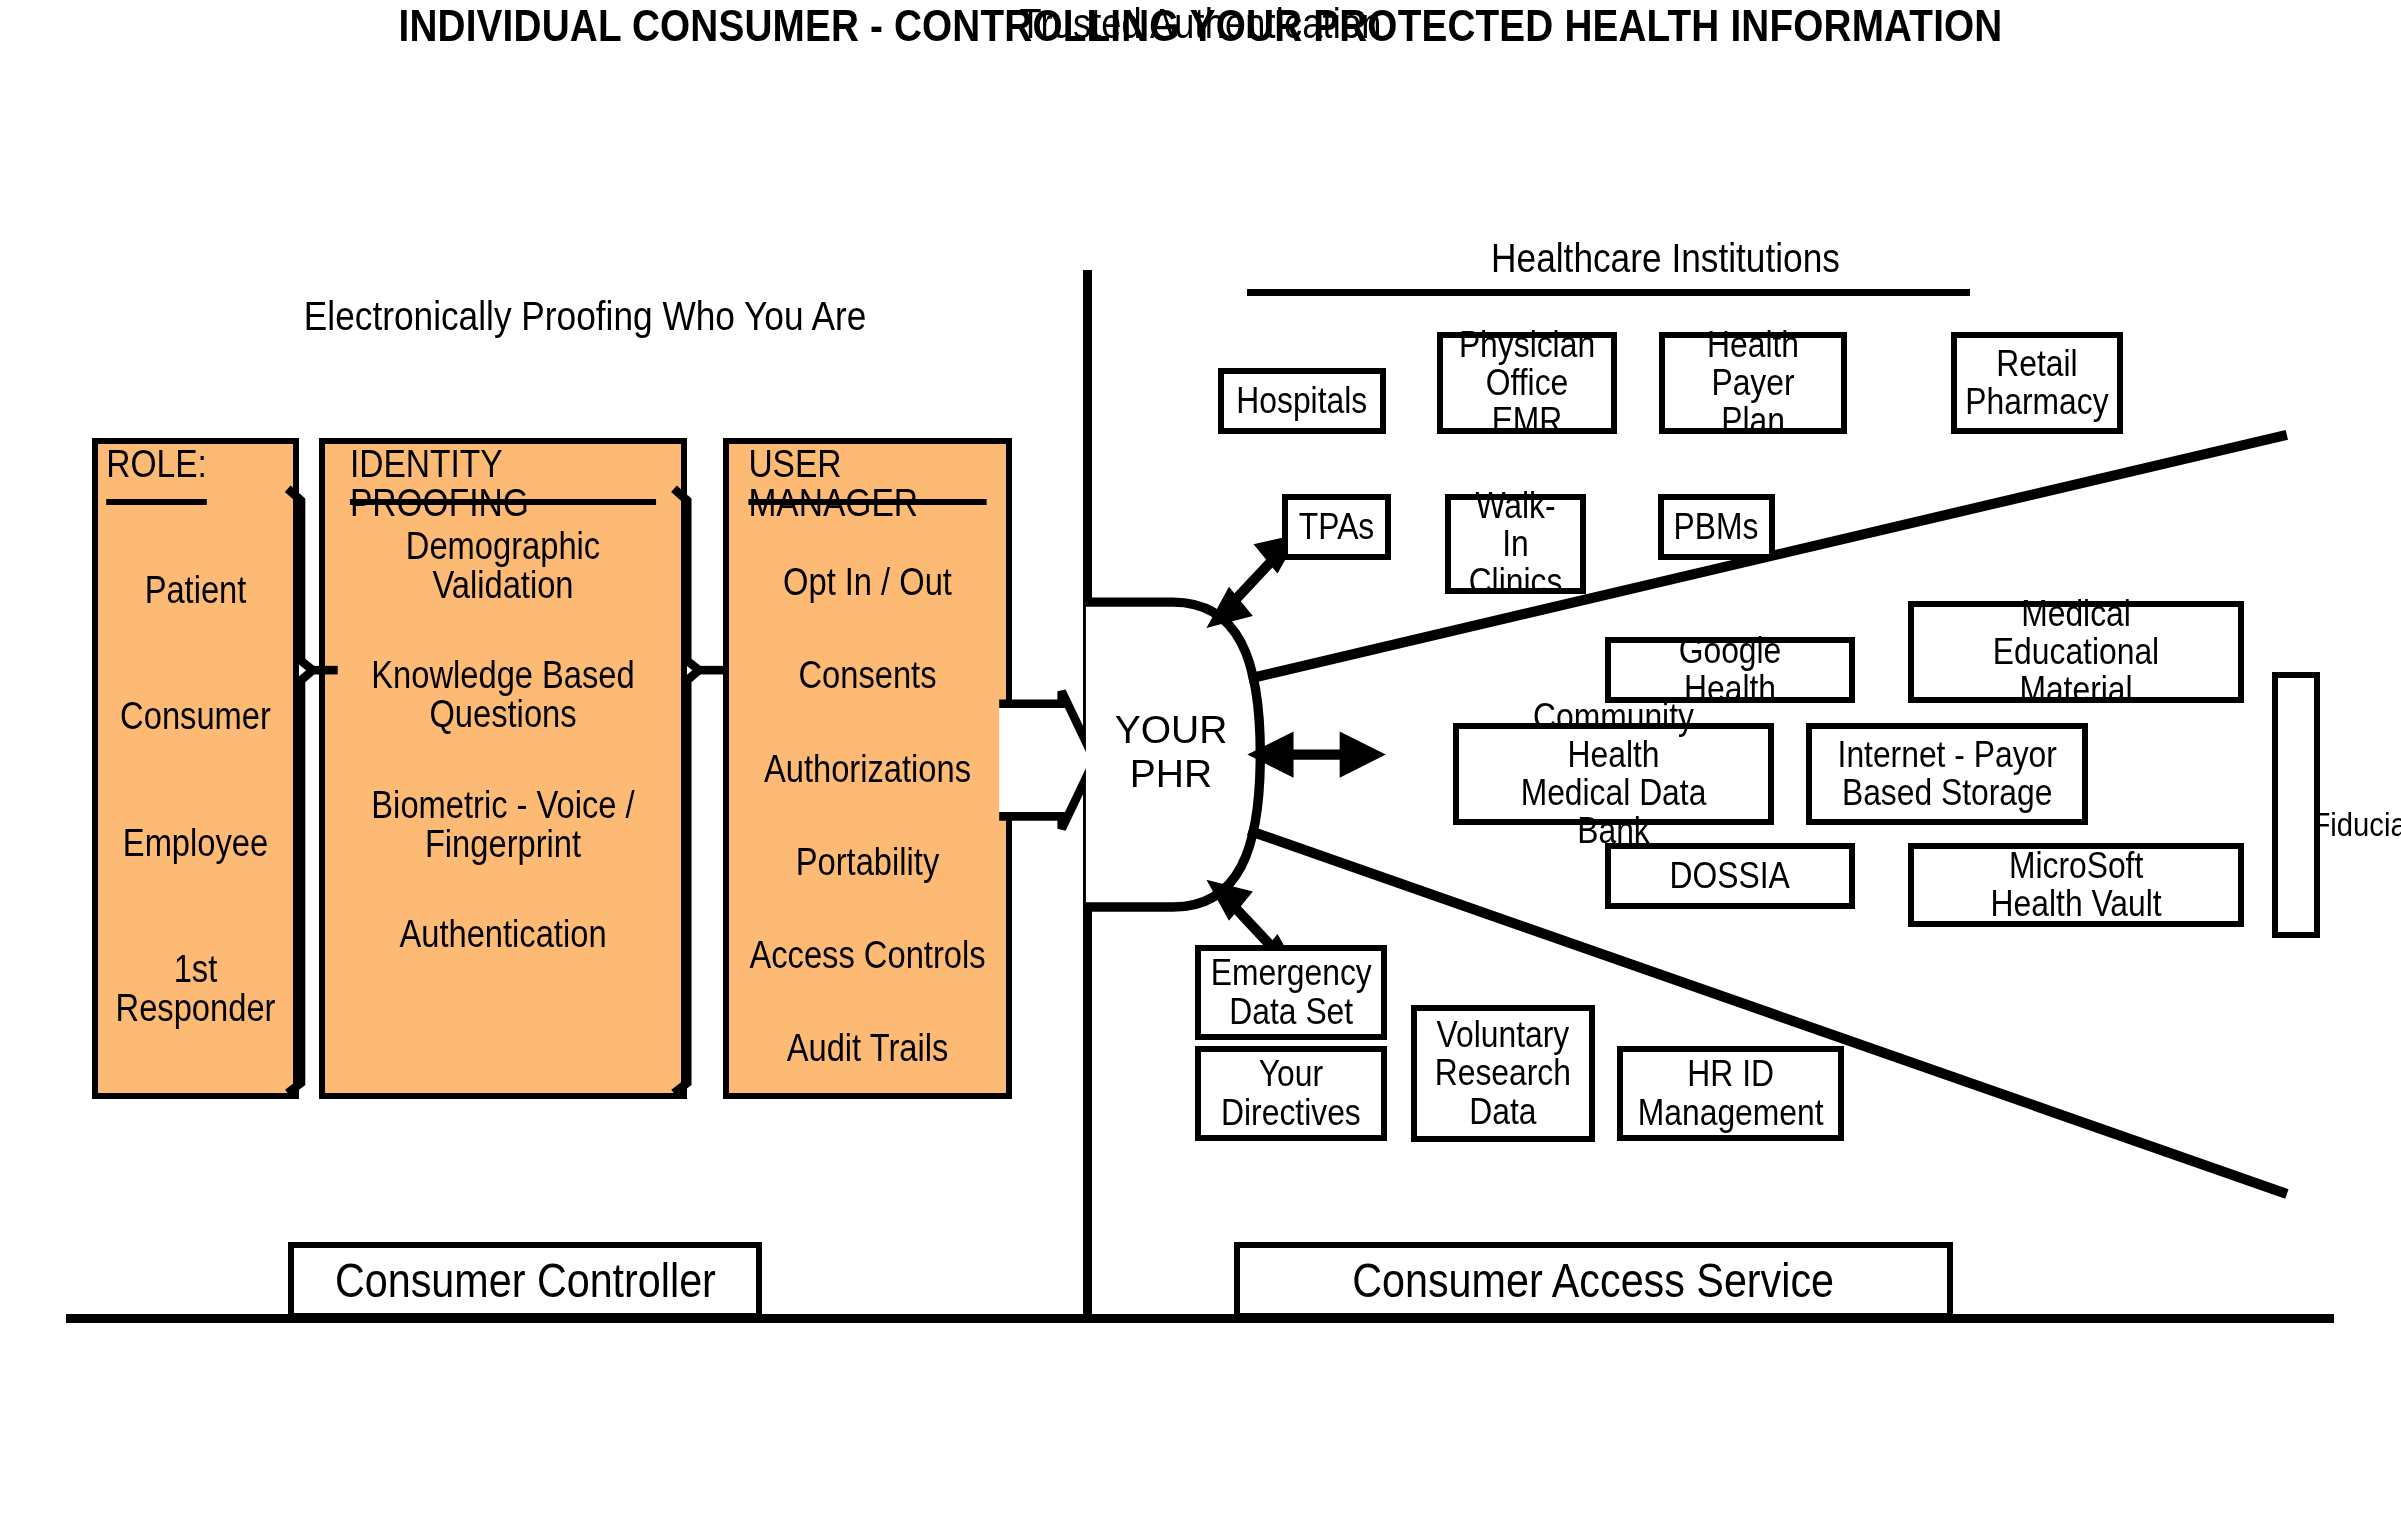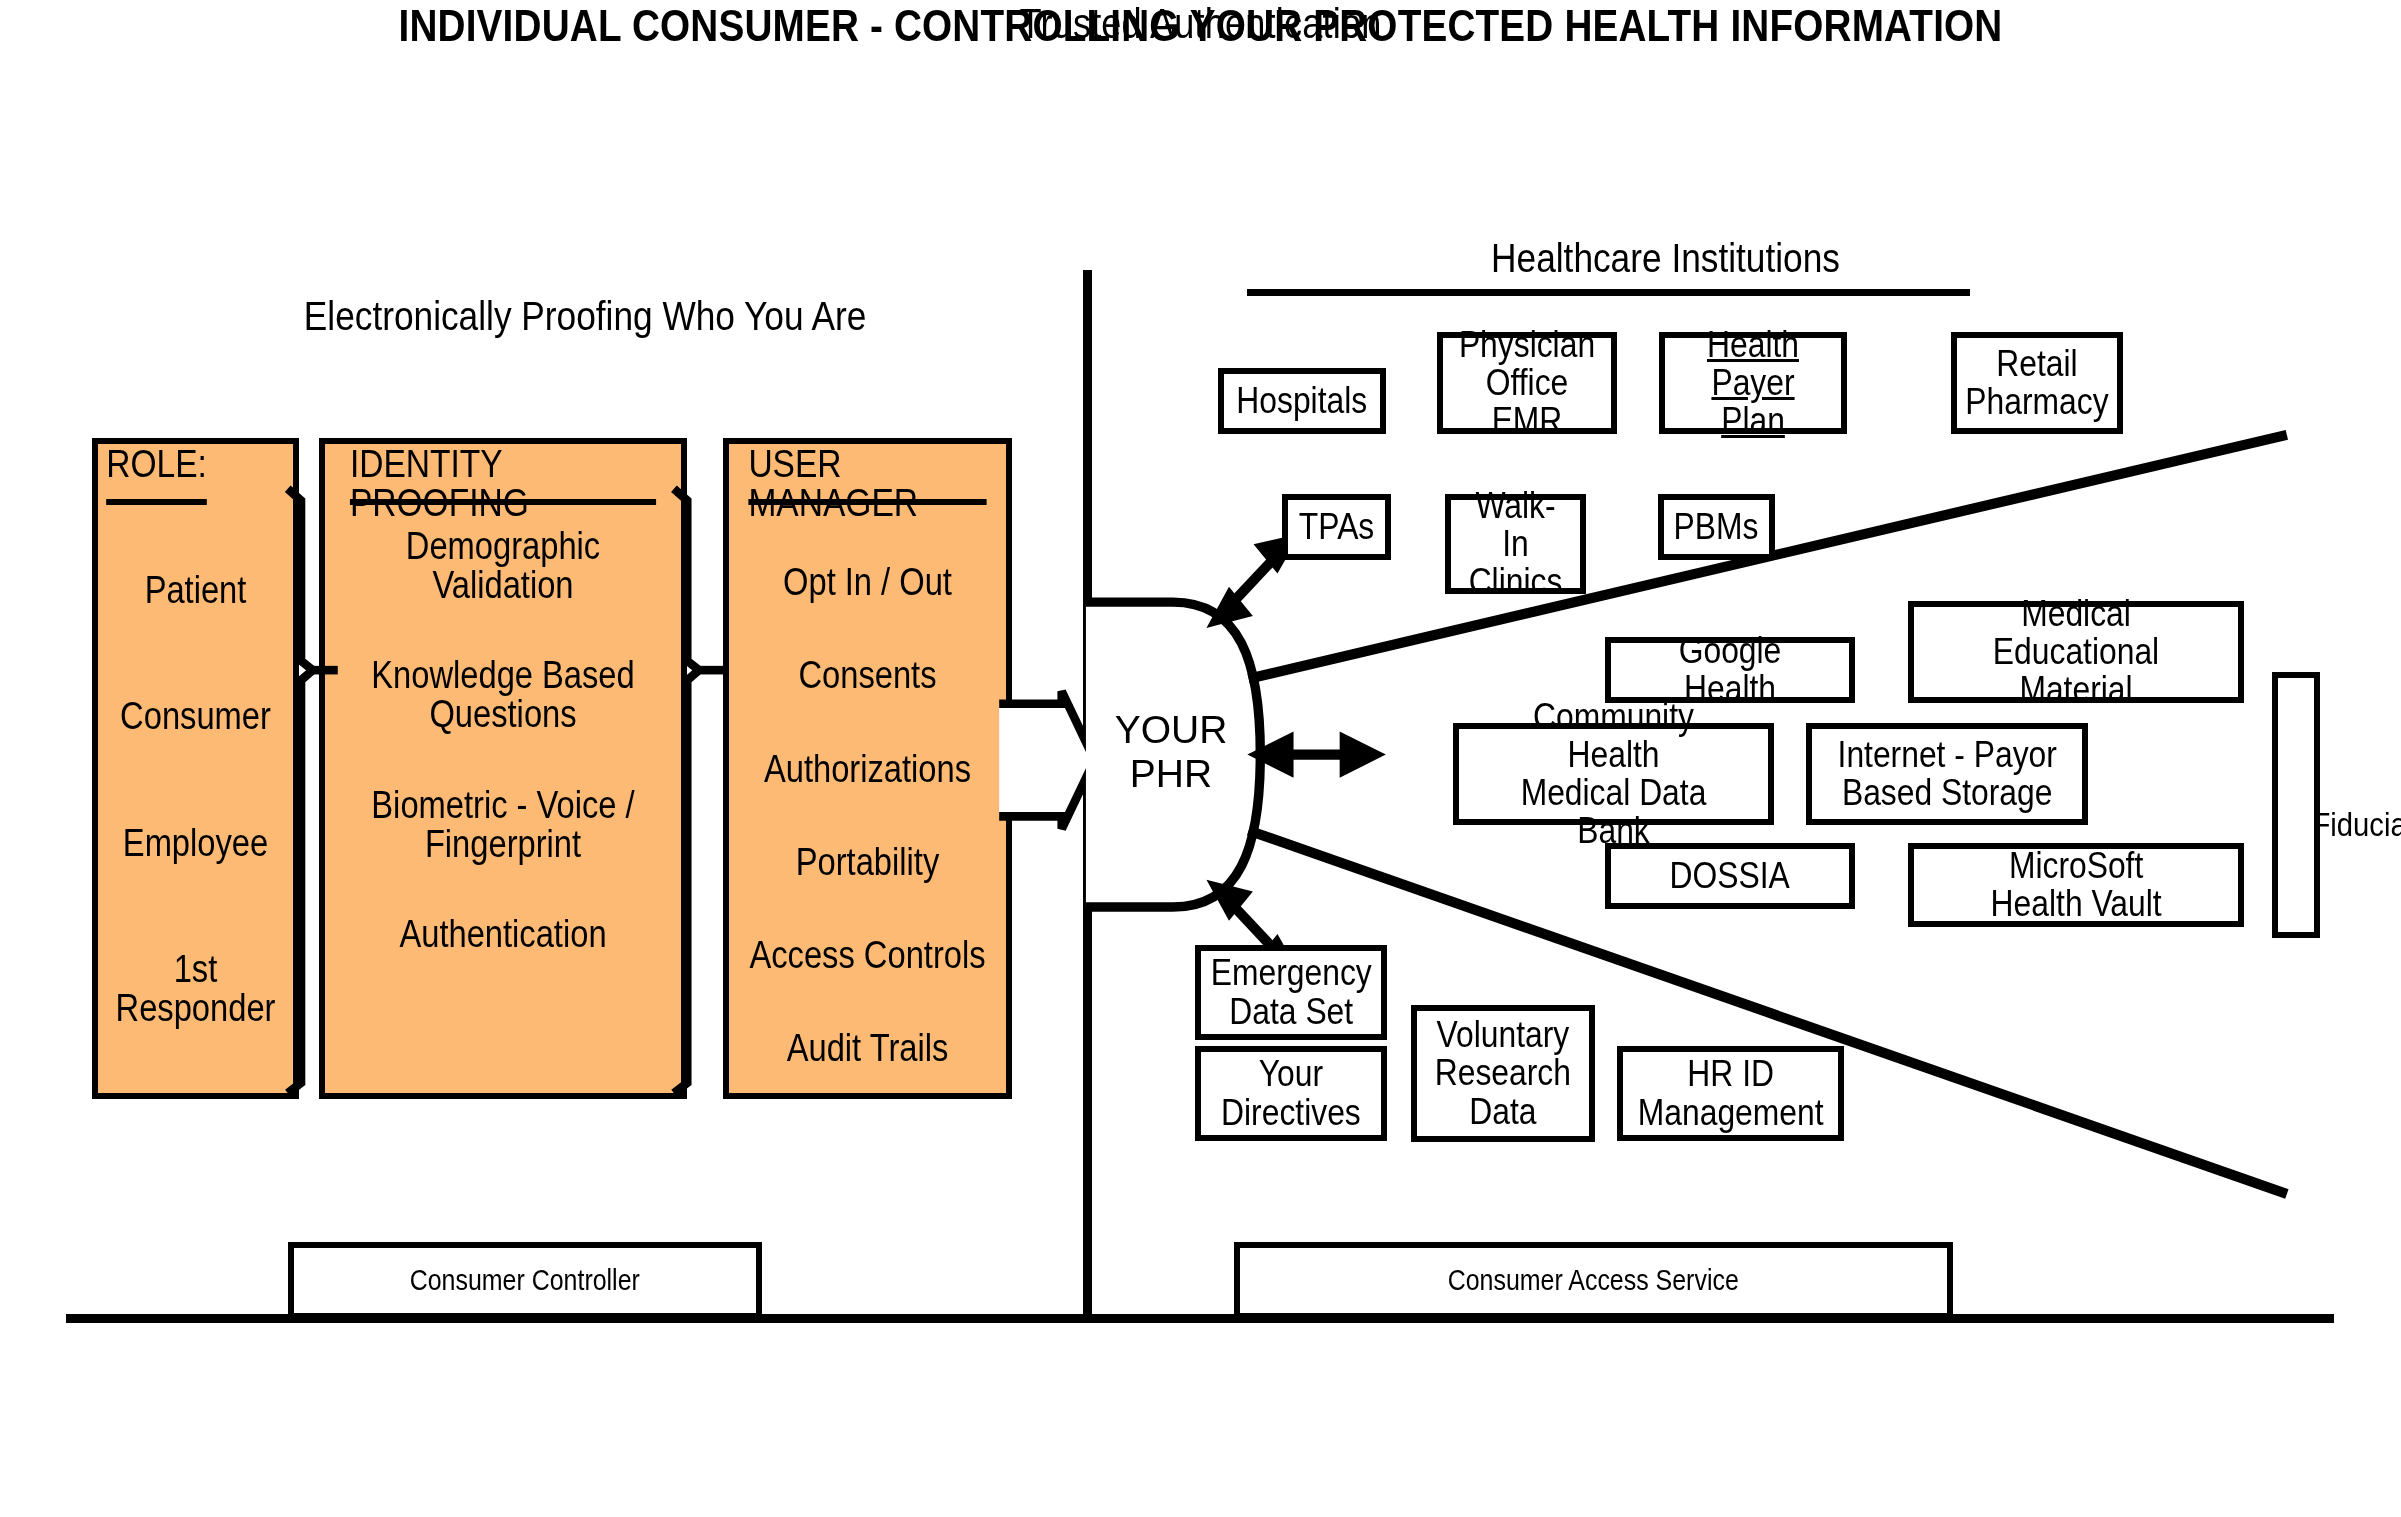--- a/index.html
+++ b/index.html
@@ -27,21 +27,21 @@
   .panel-item{text-align:center;font-size:38px;line-height:1.02;}
 
   
   .nbox{position:absolute;border:6.3px solid #000;background:#fff;box-sizing:border-box;
         display:flex;align-items:center;justify-content:center;text-align:center;
         font-size:37px;line-height:1.03;}
   .nbox span{display:block;padding:0 4.7px;}
 
   
   .barbox{position:absolute;border:6.3px solid #000;background:#fff;box-sizing:border-box;
-          display:flex;align-items:center;justify-content:center;font-size:29px;}
+          display:flex;align-items:center;justify-content:center;font-size:48px;}
   #bottom-rule{left:66px;top:1314px;width:2268px;height:8.6px;background:#000;}
 
   
   #divider{left:1083px;top:270px;width:8.6px;height:1052px;background:#000;}
 
   
   #fiduciary{position:absolute;left:2272px;top:672px;width:48px;height:266px;
              border:6.3px solid #000;background:#fff;box-sizing:border-box;}
   #fiduciary span{position:absolute;left:50%;top:50%;white-space:nowrap;font-size:34px;
                   transform:translate(-50%,-50%) rotate(90deg);}
@@ -149,21 +149,21 @@
 
   <div class="nbox" style="left:1218px;top:368px;width:168px;height:66px;">
     <span style="white-space: pre-line; display: inline-block; transform-origin: center center; transform: scaleX(0.86);">Hospitals</span>
   </div>
 
   <div class="nbox" style="left:1437px;top:332px;width:180px;height:102px;align-items:center;">
     <span style="white-space: pre-line; display: inline-block; transform-origin: center center; transform: scaleX(0.86);">Physician
 Office EMR</span>
   </div>
 
-  <div class="nbox" style="left:1659px;top:332px;width:188px;height:102px;text-decoration:underline;">
+  <div class="nbox" style="left:1659px;top:332px;width:188px;height:102px;">
     <span style="white-space: pre-line; display: inline-block; transform-origin: center center; transform: scaleX(0.86);">Health Payer
 Plan</span>
   </div>
 
   <div class="nbox" style="left:1951px;top:332px;width:172px;height:102px;">
     <span style="white-space: pre-line; display: inline-block; transform-origin: center center; transform: scaleX(0.86);">Retail
 Pharmacy</span>
   </div>
 
   <div class="nbox" style="left:1282px;top:494px;width:109px;height:66px;">

